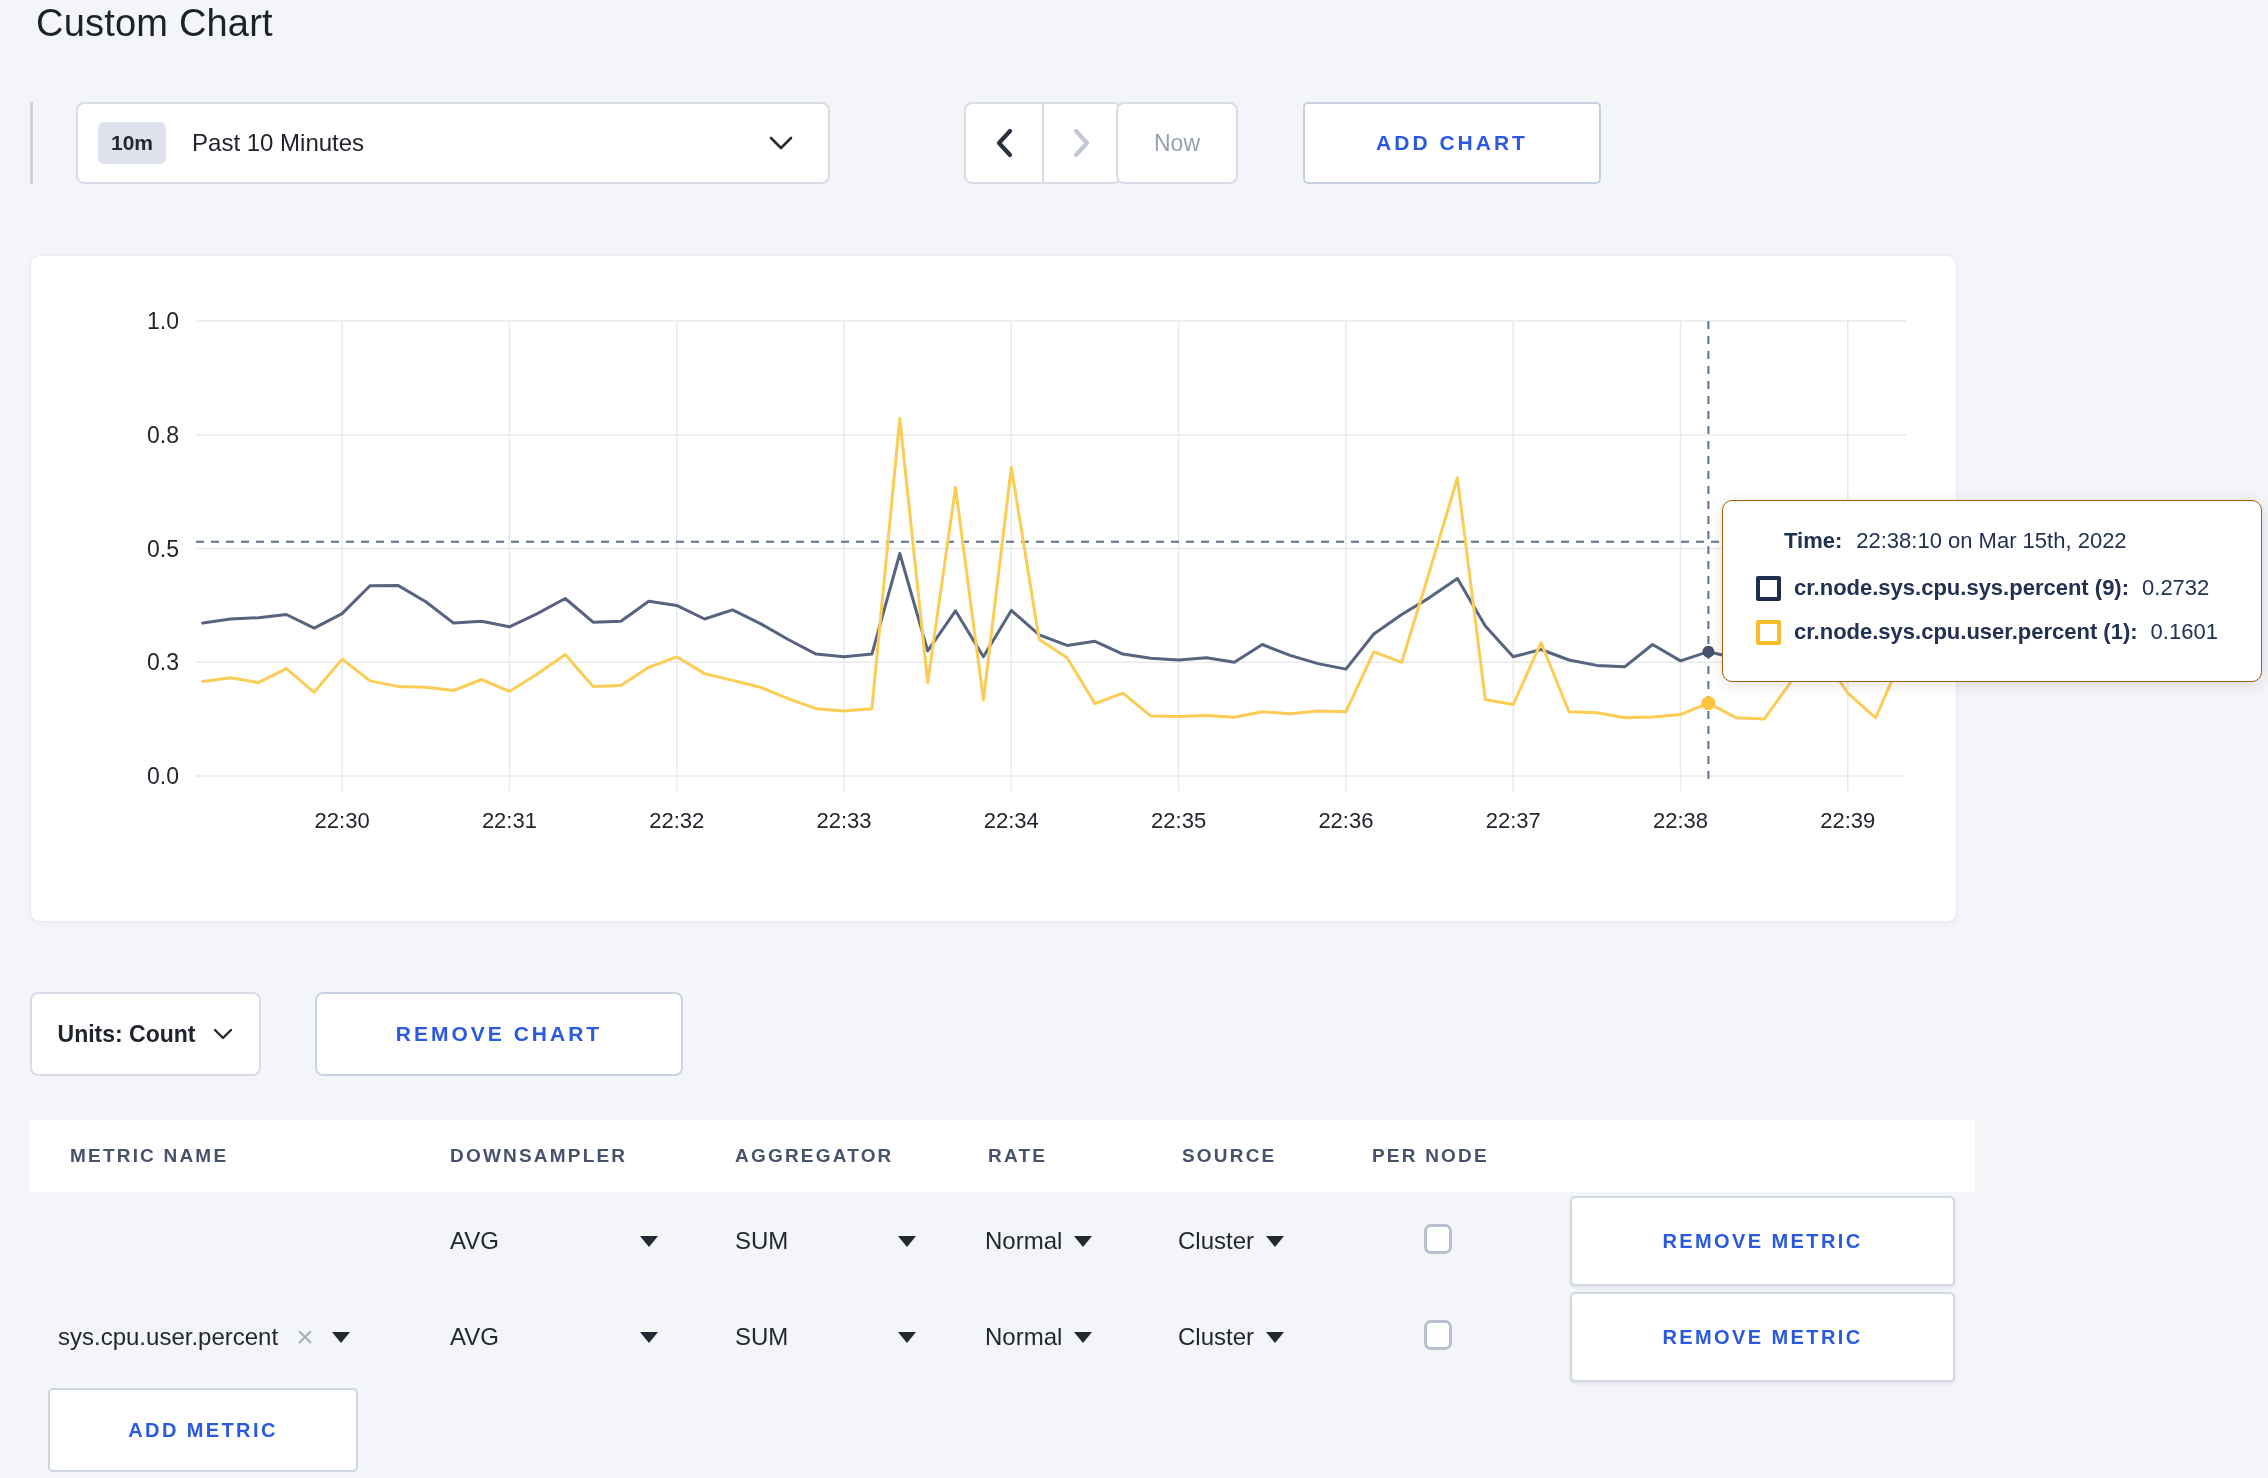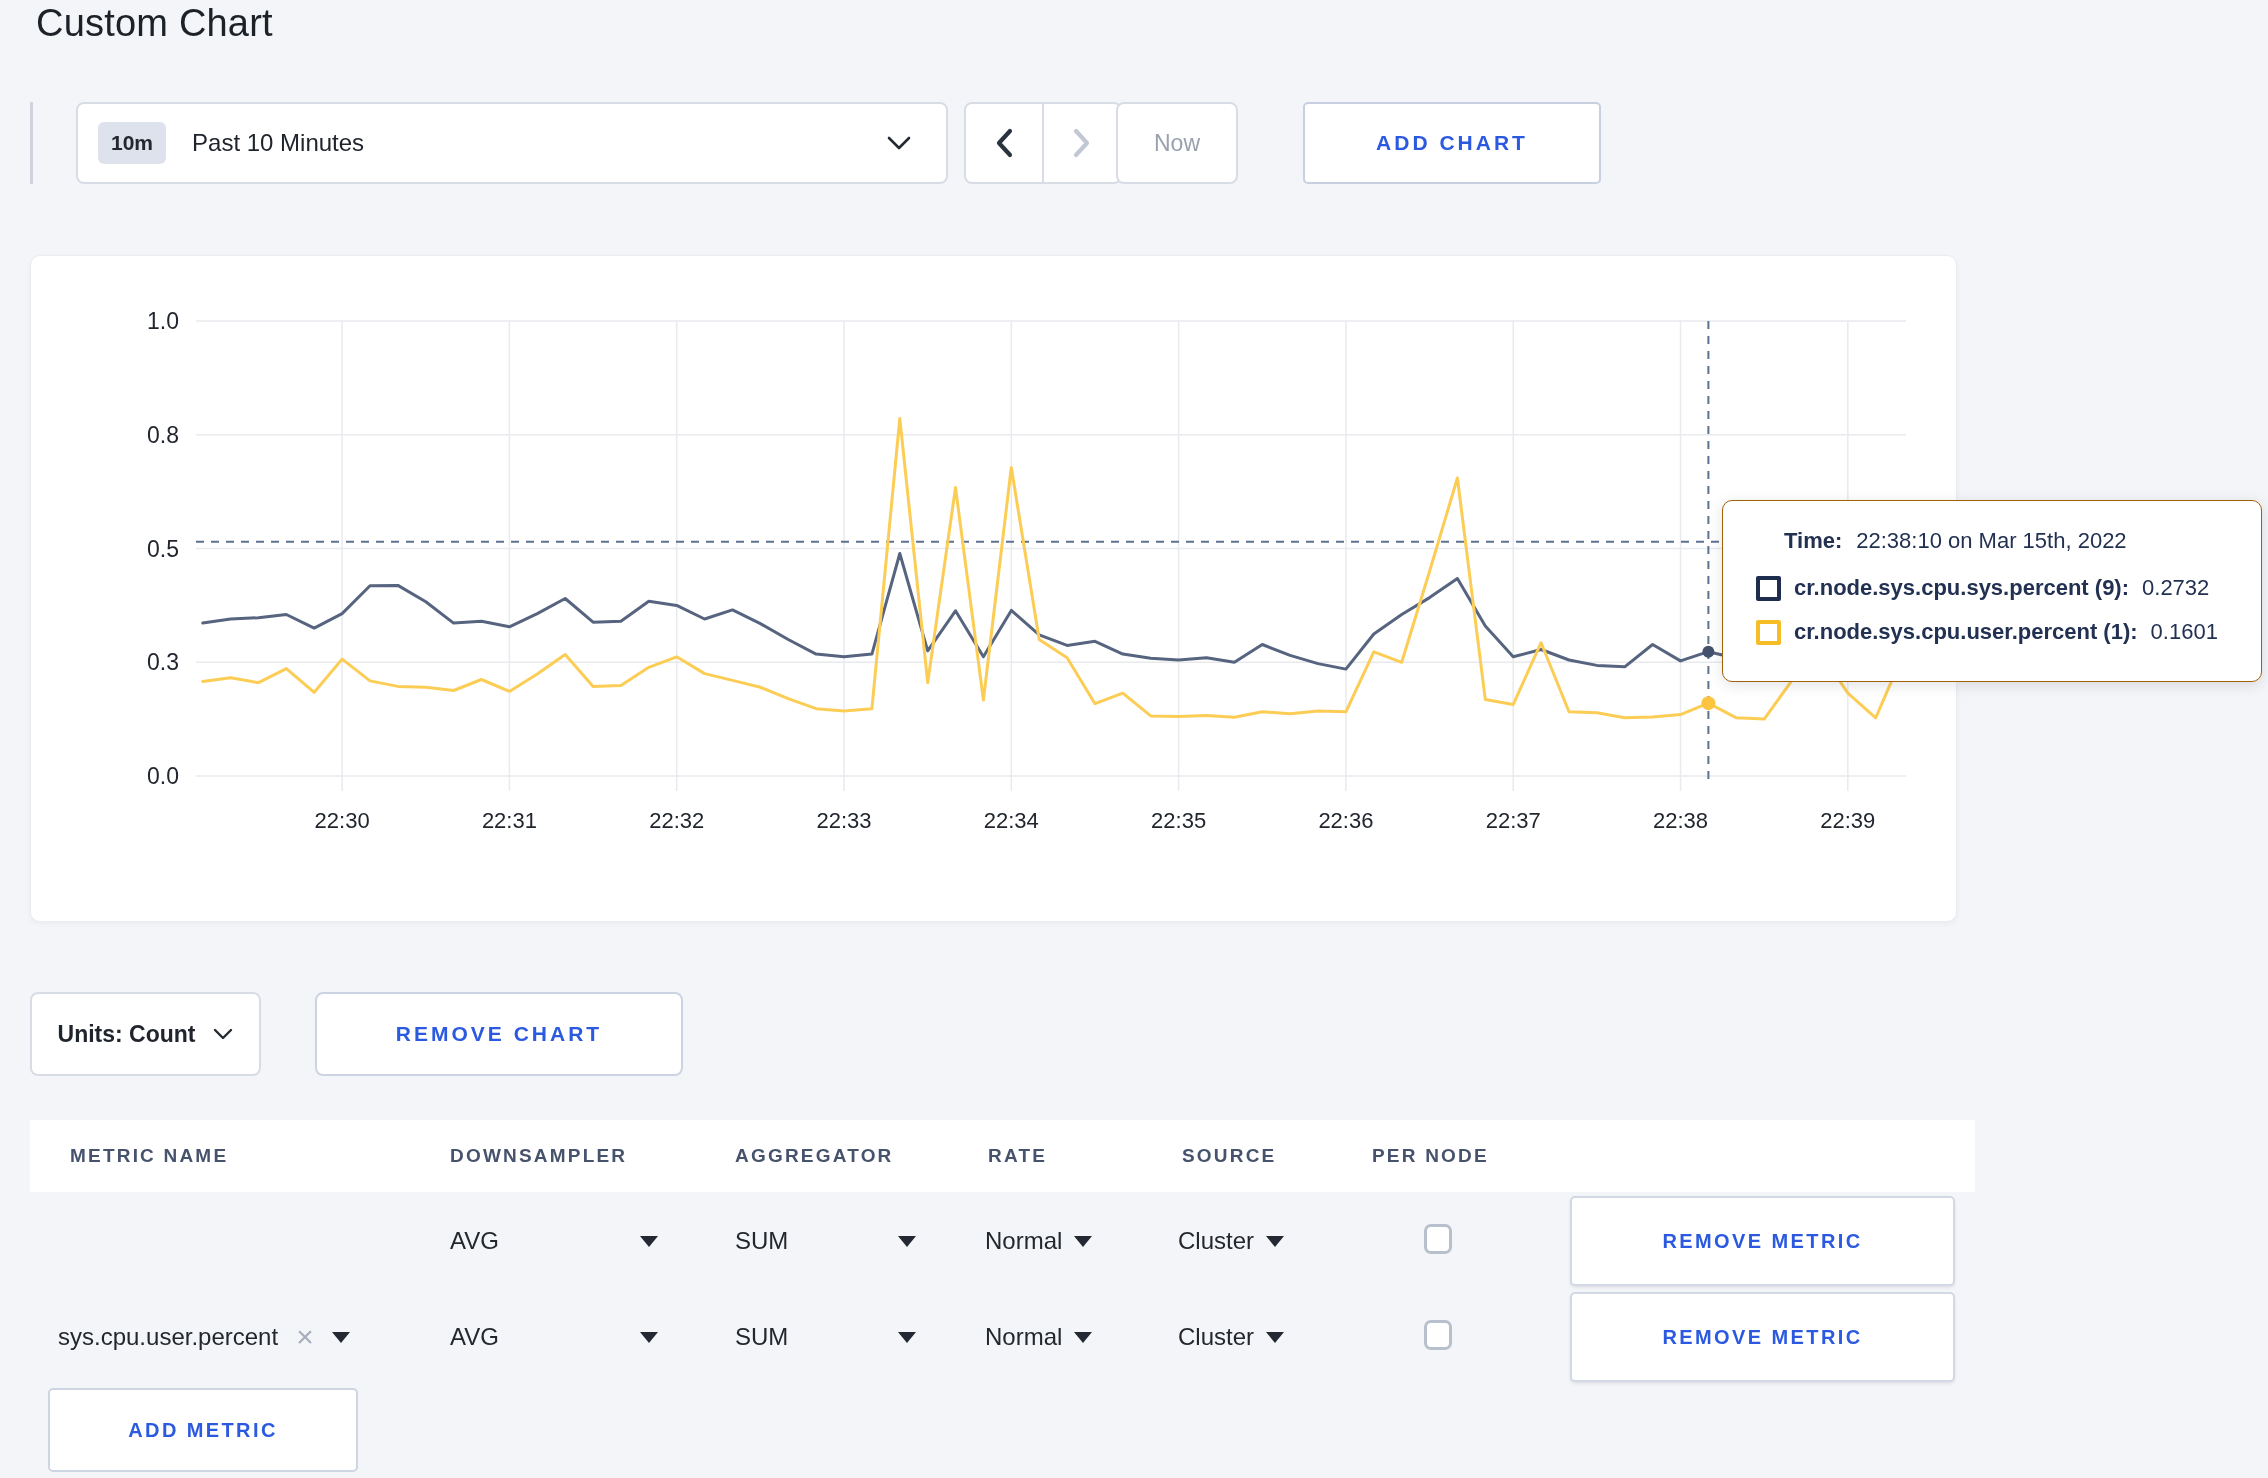--- a/index.html
+++ b/index.html
@@ -5,21 +5,21 @@
   html,body{margin:0;padding:0;background:#f4f5f8;}
   #app{position:relative;width:2268px;height:1478px;background:#f4f5f8;overflow:hidden;
        font-family:"Liberation Sans", sans-serif;color:#22272e;}
 
   
   #page-title{position:absolute;left:36px;top:2px;font-size:38px;font-weight:500;color:#1d2229;letter-spacing:.2px;}
 
   
   #toolbar-rule{position:absolute;left:30px;top:102px;width:3px;height:82px;background:#ced3dc;}
   .btn{box-sizing:border-box;background:#fff;border:2px solid #d8dce5;display:flex;align-items:center;justify-content:center;cursor:pointer;}
-  #time-selector{position:absolute;left:76px;top:102px;width:872px;height:82px;border-radius:8px;justify-content:flex-start;padding:0 34px 0 20px;}
+  #time-selector{position:absolute;left:76px;top:102px;width:754px;height:82px;border-radius:8px;justify-content:flex-start;padding:0 34px 0 20px;}
   #time-badge{background:#dee2ec;border-radius:6px;padding:9px 13px;font-size:21px;font-weight:700;color:#23282f;}
   #time-label{margin-left:26px;font-size:24px;color:#20252d;}
   #time-selector .chev{margin-left:auto;}
   #time-nav{position:absolute;left:964px;top:102px;display:flex;}
   .nav-btn{width:79px;height:82px;}
   #time-prev{border-radius:8px 0 0 8px;border-right-width:1px;}
   #time-next{border-radius:0 8px 8px 0;border-left-width:1px;}
   #now-button{position:absolute;left:1116px;top:102px;width:122px;height:82px;border-radius:8px;font-size:23px;color:#99a1af;}
   .accent-btn{color:#2b59e0;font-weight:700;letter-spacing:3px;font-size:21px;}
   #add-chart{position:absolute;left:1303px;top:102px;width:298px;height:82px;border-radius:5px;border-color:#c7cfe0;}

